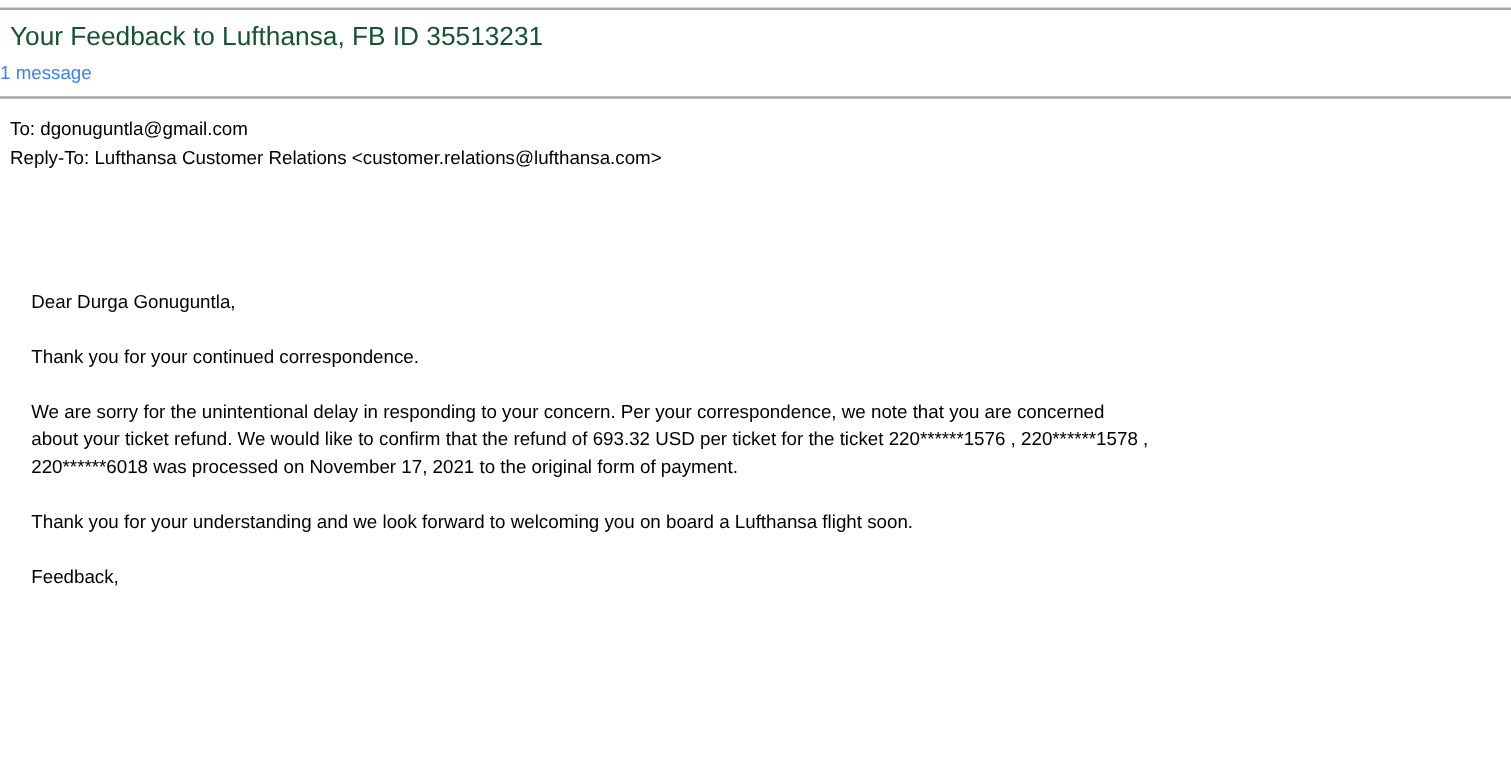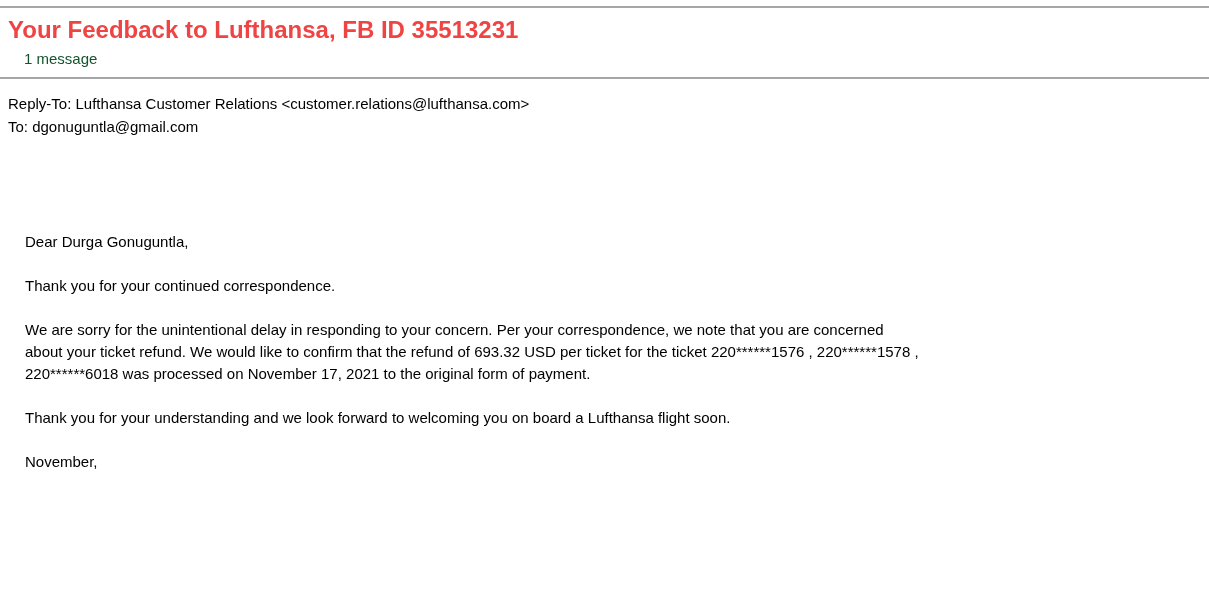--- a/index.html
+++ b/index.html
@@ -24,31 +24,31 @@
   .rule {
     height: 2px;
     background: #a6a6a6;
     width: 100%;
     border: none;
     margin: 0;
   }
   .top-rule { margin-top: 6px; }
   .subject-rule { margin-top: 9px; }
   .email-subject {
-    font-size: 24px;
-    font-weight: bold;
+    font-size: 21px;
+    font-weight: normal;
     line-height: 24px;
     margin: 10px 0 0 8px;
-    color: #ef4444;
+    color: #14532d;
   }
   .message-count {
     font-size: 15px;
     line-height: 18px;
-    color: #14532d;
-    margin: 8px 0 0 24px;
+    color: #3b82f6;
+    margin: 8px 0 0 0;
   }
   .header-row {
     display: flex;
     justify-content: space-between;
     align-items: flex-start;
     margin-top: 13px;
     padding: 0 4px 0 8px;
   }
   .sender-block {
     font-size: 15px;
@@ -80,28 +80,28 @@
   <div class="rule top-rule"></div>
 
   <h1 class="email-subject">Your Feedback to Lufthansa, FB ID 35513231</h1>
 
   <div class="message-count">1 message</div>
 
   <div class="rule subject-rule"></div>
 
   <div class="header-row">
     <div class="sender-block">
+      <div>To: dgonuguntla@gmail.com</div>
       <div>Reply-To: Lufthansa Customer Relations &lt;customer.relations@lufthansa.com&gt;</div>
-      <div>To: dgonuguntla@gmail.com</div>
     </div>
   </div>
 
   <div class="email-body">
     <p>Dear Durga Gonuguntla,</p>
     <p>Thank you for your continued correspondence.</p>
     <p>We are sorry for the unintentional delay in responding to your concern. Per your correspondence, we note that you are concerned
 about your ticket refund. We would like to confirm that the refund of 693.32 USD per ticket for the ticket 220******1576 , 220******1578 ,
 220******6018 was processed on November 17, 2021 to the original form of payment.</p>
     <p>Thank you for your understanding and we look forward to welcoming you on board a Lufthansa flight soon.</p>
-    <p>November,</p>
+    <p>Feedback,</p>
   </div>
 
 </div>
 
 </body></html>

